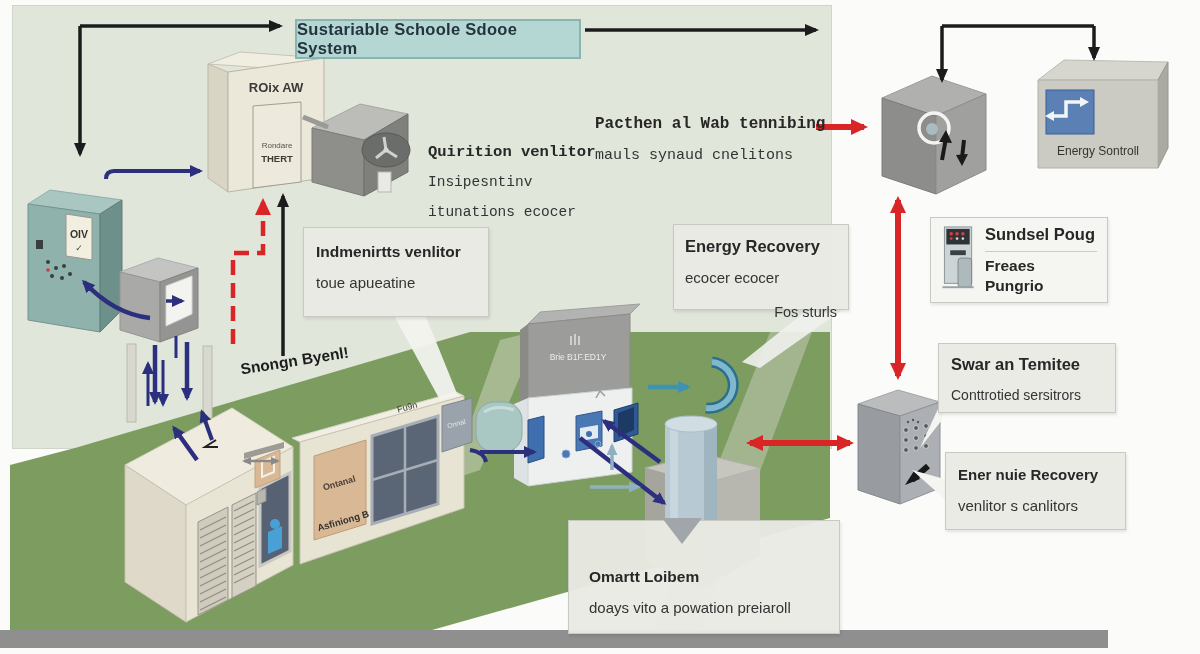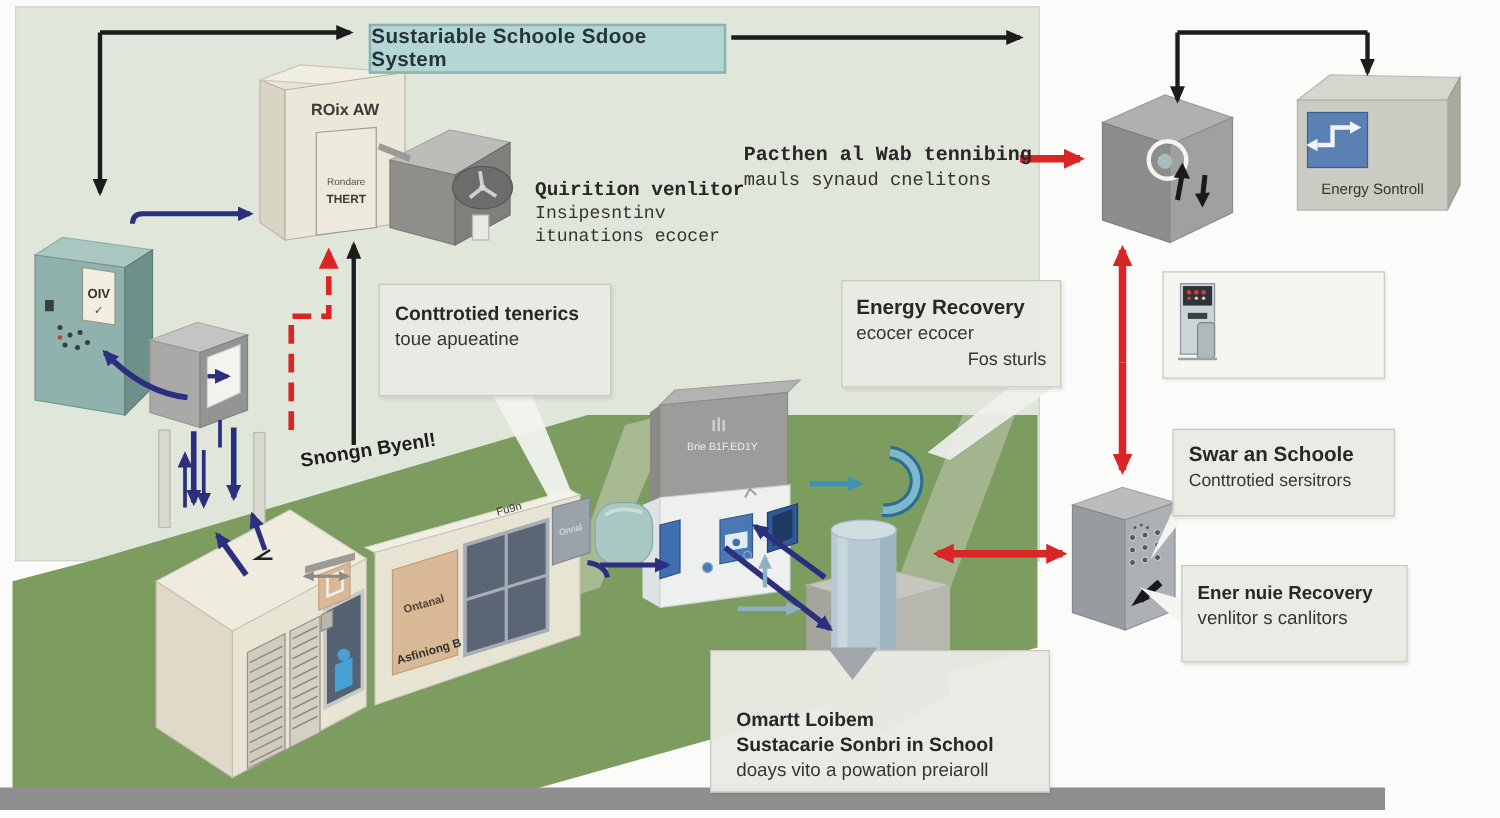--- a/index.html
+++ b/index.html
@@ -5,21 +5,21 @@
   html,body{margin:0;padding:0;background:#fff;}
   .stage{position:relative;width:1200px;height:654px;background:#fbfbf9;overflow:hidden;
          font-family:"Liberation Sans",sans-serif;color:#2b2b2b;}
   .abs{position:absolute;}
   .title-box{left:295px;top:8px;width:282px;height:36px;background:#b5d7d3;border:2px solid #8ab4b0;
              display:flex;align-items:center;justify-content:center;font-weight:bold;font-size:16.5px;
              color:#24333d;letter-spacing:.3px;margin-top:11px;}
   .callout{background:rgba(233,234,227,.96);border:1px solid #c8c9c0;box-shadow:1px 2px 3px rgba(0,0,0,.10);}
   .freetext{color:#2e2e2e;font-family:Liberation Mono, monospace;}
   .b1{font-weight:bold;font-size:15.5px;line-height:1.3;color:#272727;}
-  .b2{font-size:14.5px;line-height:1.3;color:#343434;}
+  .b2{font-size:14.5px;line-height:1.3;color:#343434;margin-top:11px;}
   .bar{left:0;top:630px;width:1108px;height:18px;background:#8f8f8f;}
   .panel{left:12px;top:5px;width:818px;height:442px;background:#e0e6da;border:1px solid #cfd5c9;}
   svg{display:block;}
   .divider{border-top:1px solid #c9cdc9;margin:5px 0 4px 0;}
 </style>
 </head>
 <body>
 
 <div class="stage">
 
@@ -345,61 +345,65 @@
     <div class="b2">Insipesntinv</div>
     <div class="b2">itunations ecocer</div>
   </div>
 
   <div class="abs freetext" style="left:595px;top:114px;width:240px;z-index:40">
     <div class="b1" style="font-size:16px">Pacthen al Wab tennibing</div>
     <div class="b2" style="font-size:15px">mauls synaud cnelitons</div>
   </div>
 
   <div class="abs callout" style="left:303px;top:227px;width:160px;height:60px;padding:14px 12px;z-index:40">
-    <div class="b1">Conttrotied tenerics</div>
+    <div class="b1">Indmenirtts venlitor</div>
     <div class="b2" style="font-size:15px">toue apueatine</div>
   </div>
 
   <div class="abs callout" style="left:673px;top:224px;width:152px;height:62px;padding:11px;z-index:40">
     <div class="b1" style="font-size:16.5px">Energy Recovery</div>
     <div class="b2" style="font-size:15px">ecocer ecocer</div>
-    <div class="b2" style="font-size:14.5px;text-align:right;margin-top:2px">Fos sturls</div>
+    <div class="b2" style="font-size:14.5px;text-align:right;margin-top:15px">Fos sturls</div>
   </div>
 
   <div class="abs" style="left:240px;top:352px;transform:rotate(-9deg);font-weight:bold;font-size:15.5px;color:#1d1d1d;z-index:40">Snongn Byenl!</div>
 
   <div class="abs callout" style="left:930px;top:217px;width:156px;height:64px;background:rgba(245,245,241,.97);padding:10px;display:flex;align-items:center;gap:8px;z-index:40">
     <svg width="36" height="70" viewBox="0 0 36 72">
       <rect x="3" y="2" width="28" height="58" fill="#ccd4d6" stroke="#8a9499"></rect>
       <rect x="5" y="4" width="24" height="16" fill="#2d3337"></rect>
       <circle cx="10" cy="9" r="1.8" fill="#d84040"></circle>
         <circle cx="16" cy="9" r="1.8" fill="#d84040"></circle>
         <circle cx="22" cy="9" r="1.8" fill="#d84040"></circle>
       <circle cx="10" cy="14" r="1.4" fill="#d84040"></circle>
         <circle cx="16" cy="14" r="1.4" fill="#cfcfcb"></circle>
         <circle cx="22" cy="14" r="1.4" fill="#cfcfcb"></circle>
       <rect x="9" y="26" width="16" height="5" fill="#3a4145"></rect>
       <rect x="17" y="34" width="14" height="30" rx="3" fill="#aeb9bc" stroke="#7c898c"></rect>
       <line x1="1" y1="64" x2="33" y2="64" stroke="#9aa2a4" stroke-width="2"></line>
     </svg>
+    <div style="flex:1">
+      <div class="b1" style="font-size:16.5px">Sundsel Poug</div>
+      <div class="divider"></div>
+      <div class="b1" style="font-size:15.5px">Freaes Pungrio</div>
+    </div>
   </div>
 
   <div class="abs callout" style="left:938px;top:343px;width:152px;height:48px;padding:10px 12px;z-index:40">
-    <div class="b1" style="font-size:16.5px">Swar an Schoole</div>
+    <div class="b1" style="font-size:16.5px">Swar an Temitee</div>
     <div class="b2" style="font-size:14px">Conttrotied sersitrors</div>
   </div>
 
   <div class="abs callout" style="left:945px;top:452px;width:155px;height:52px;padding:12px;z-index:40">
     <div class="b1" style="font-size:15px">Ener nuie Recovery</div>
     <div class="b2" style="font-size:15px">venlitor s canlitors</div>
   </div>
 
   <div class="abs callout" style="left:568px;top:520px;width:250px;height:66px;padding:46px 0 0 20px;z-index:40">
     <div class="b1">Omartt Loibem</div>
-    <div class="b1">Sustacarie Sonbri in School</div>
     <div class="b2" style="font-size:15px">doays vito a powation preiaroll</div>
   </div>
 
   <svg class="abs" style="left:655px;top:514px;z-index:45" width="50" height="32">
     <polygon points="7,4 47,4 27,30" fill="#a0a6aa"></polygon>
   </svg>
 
 </div>
 
 </body></html>

